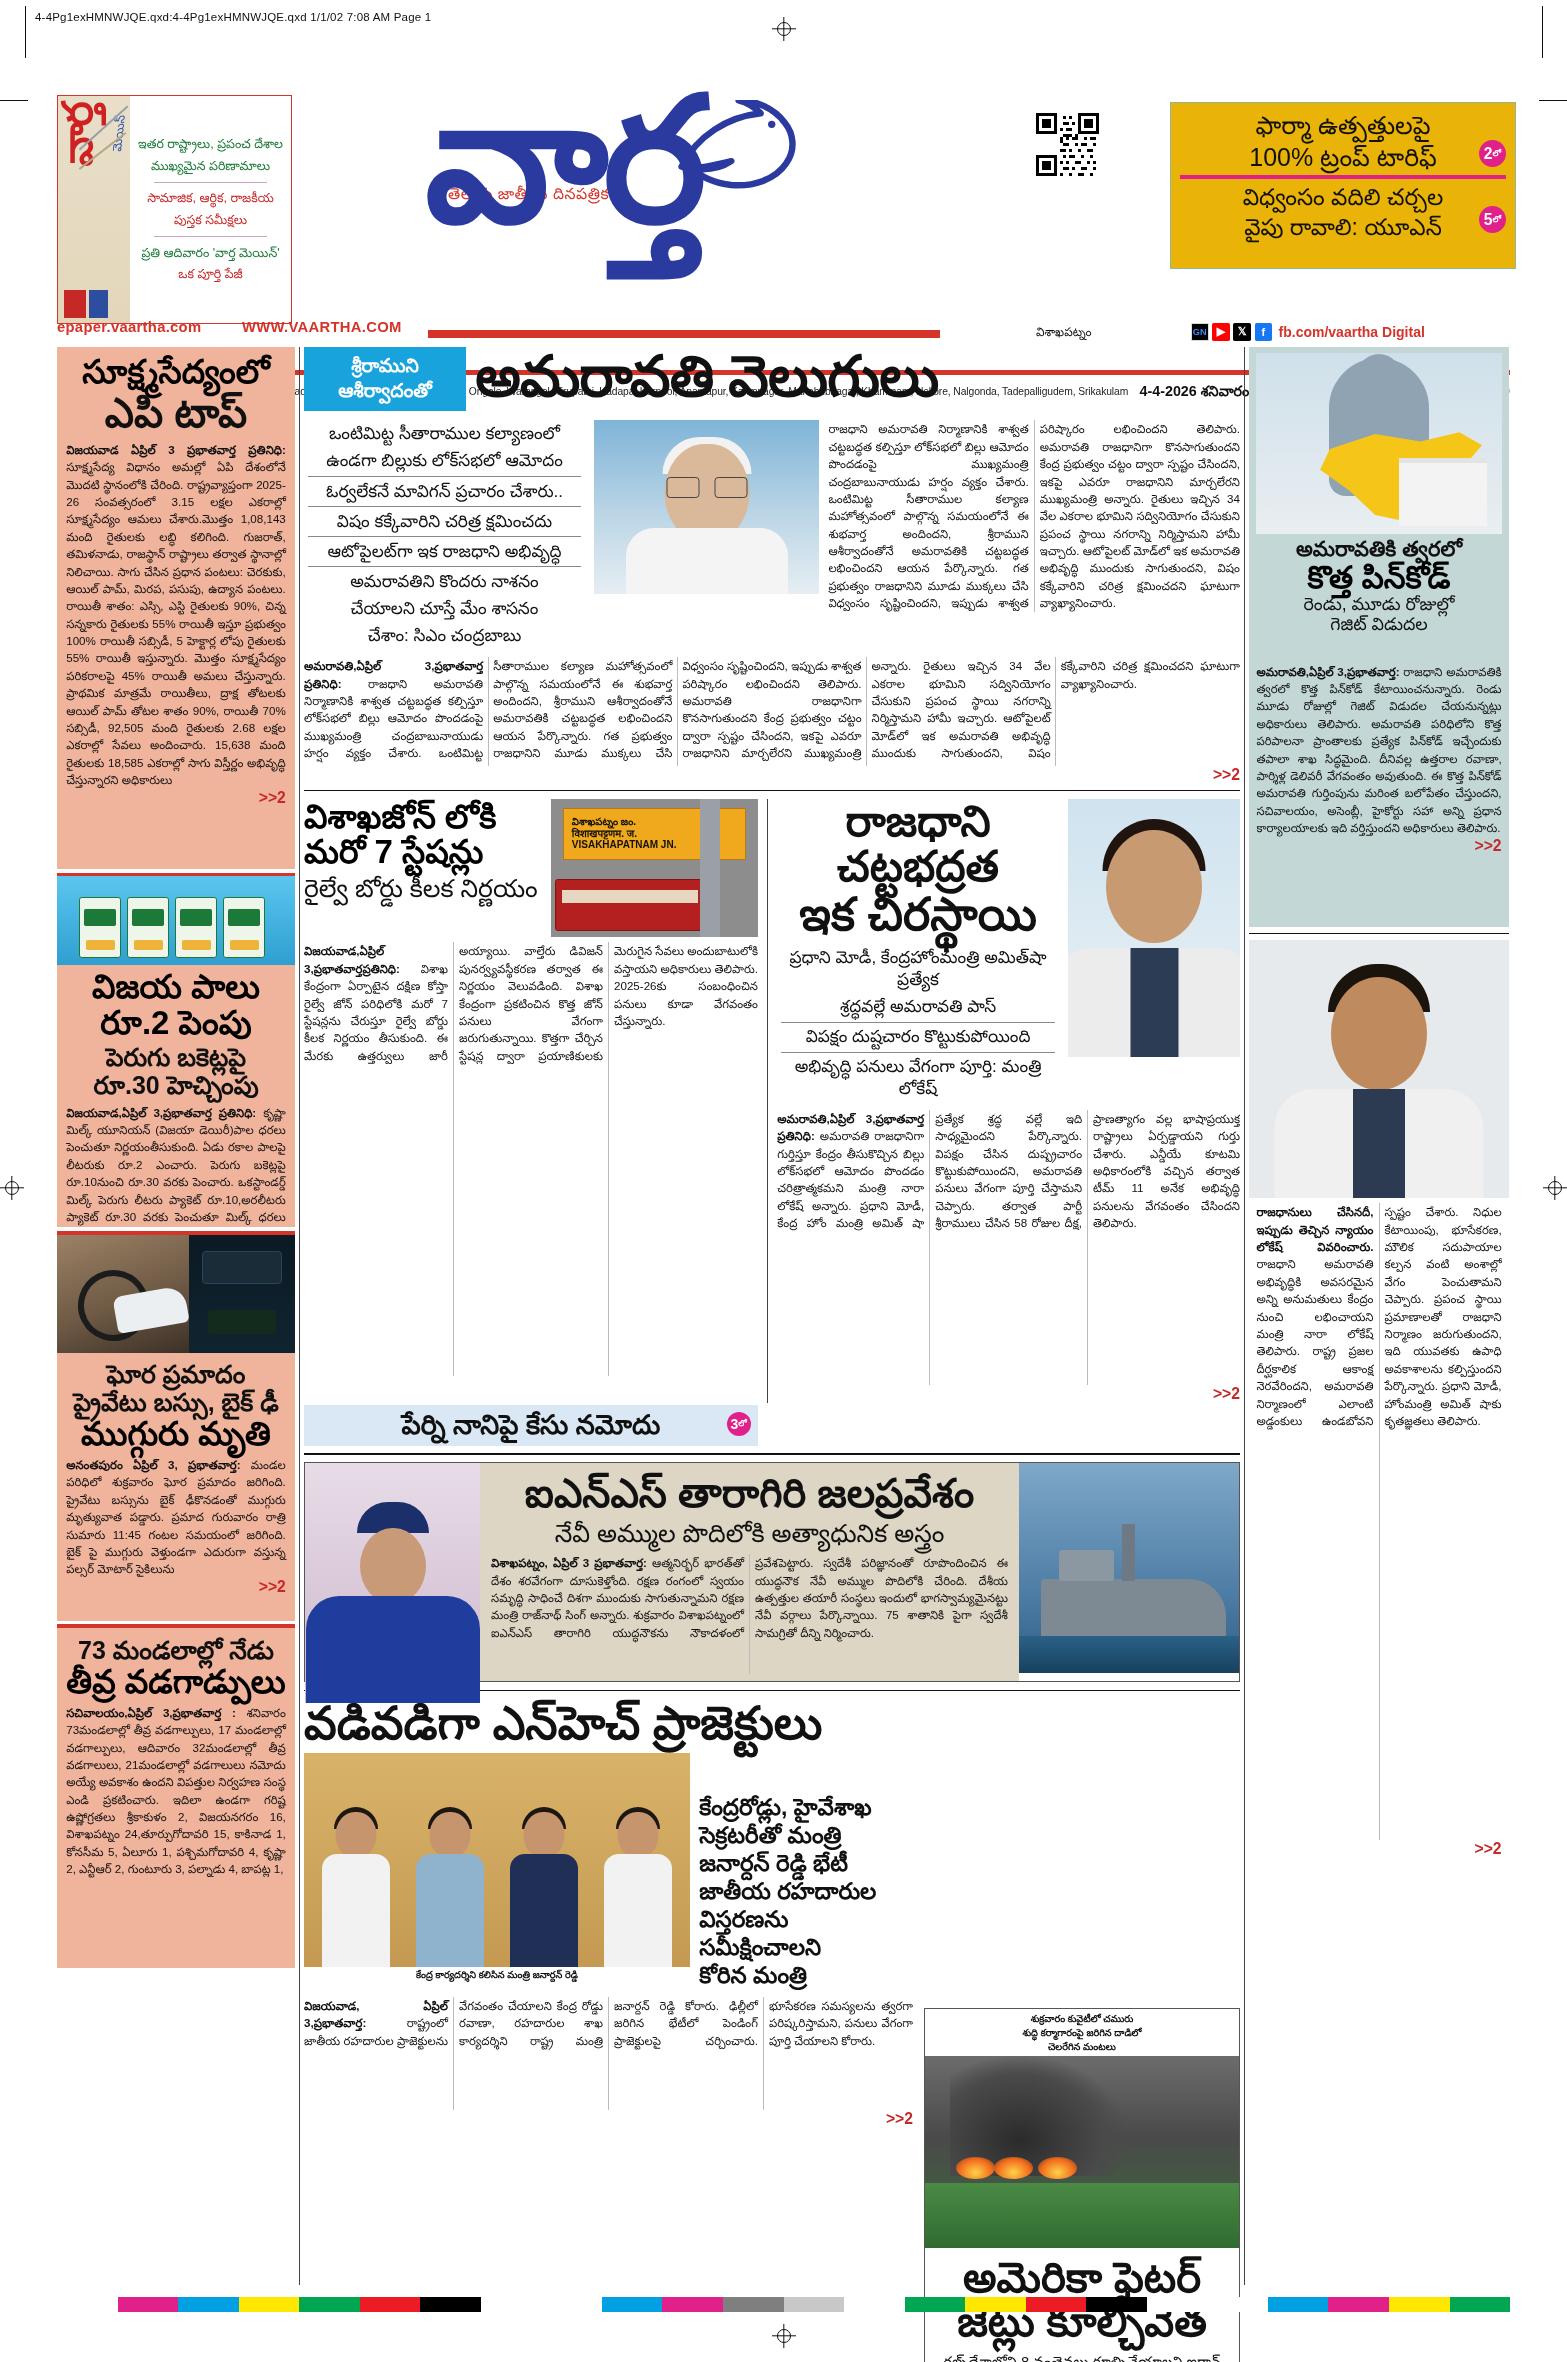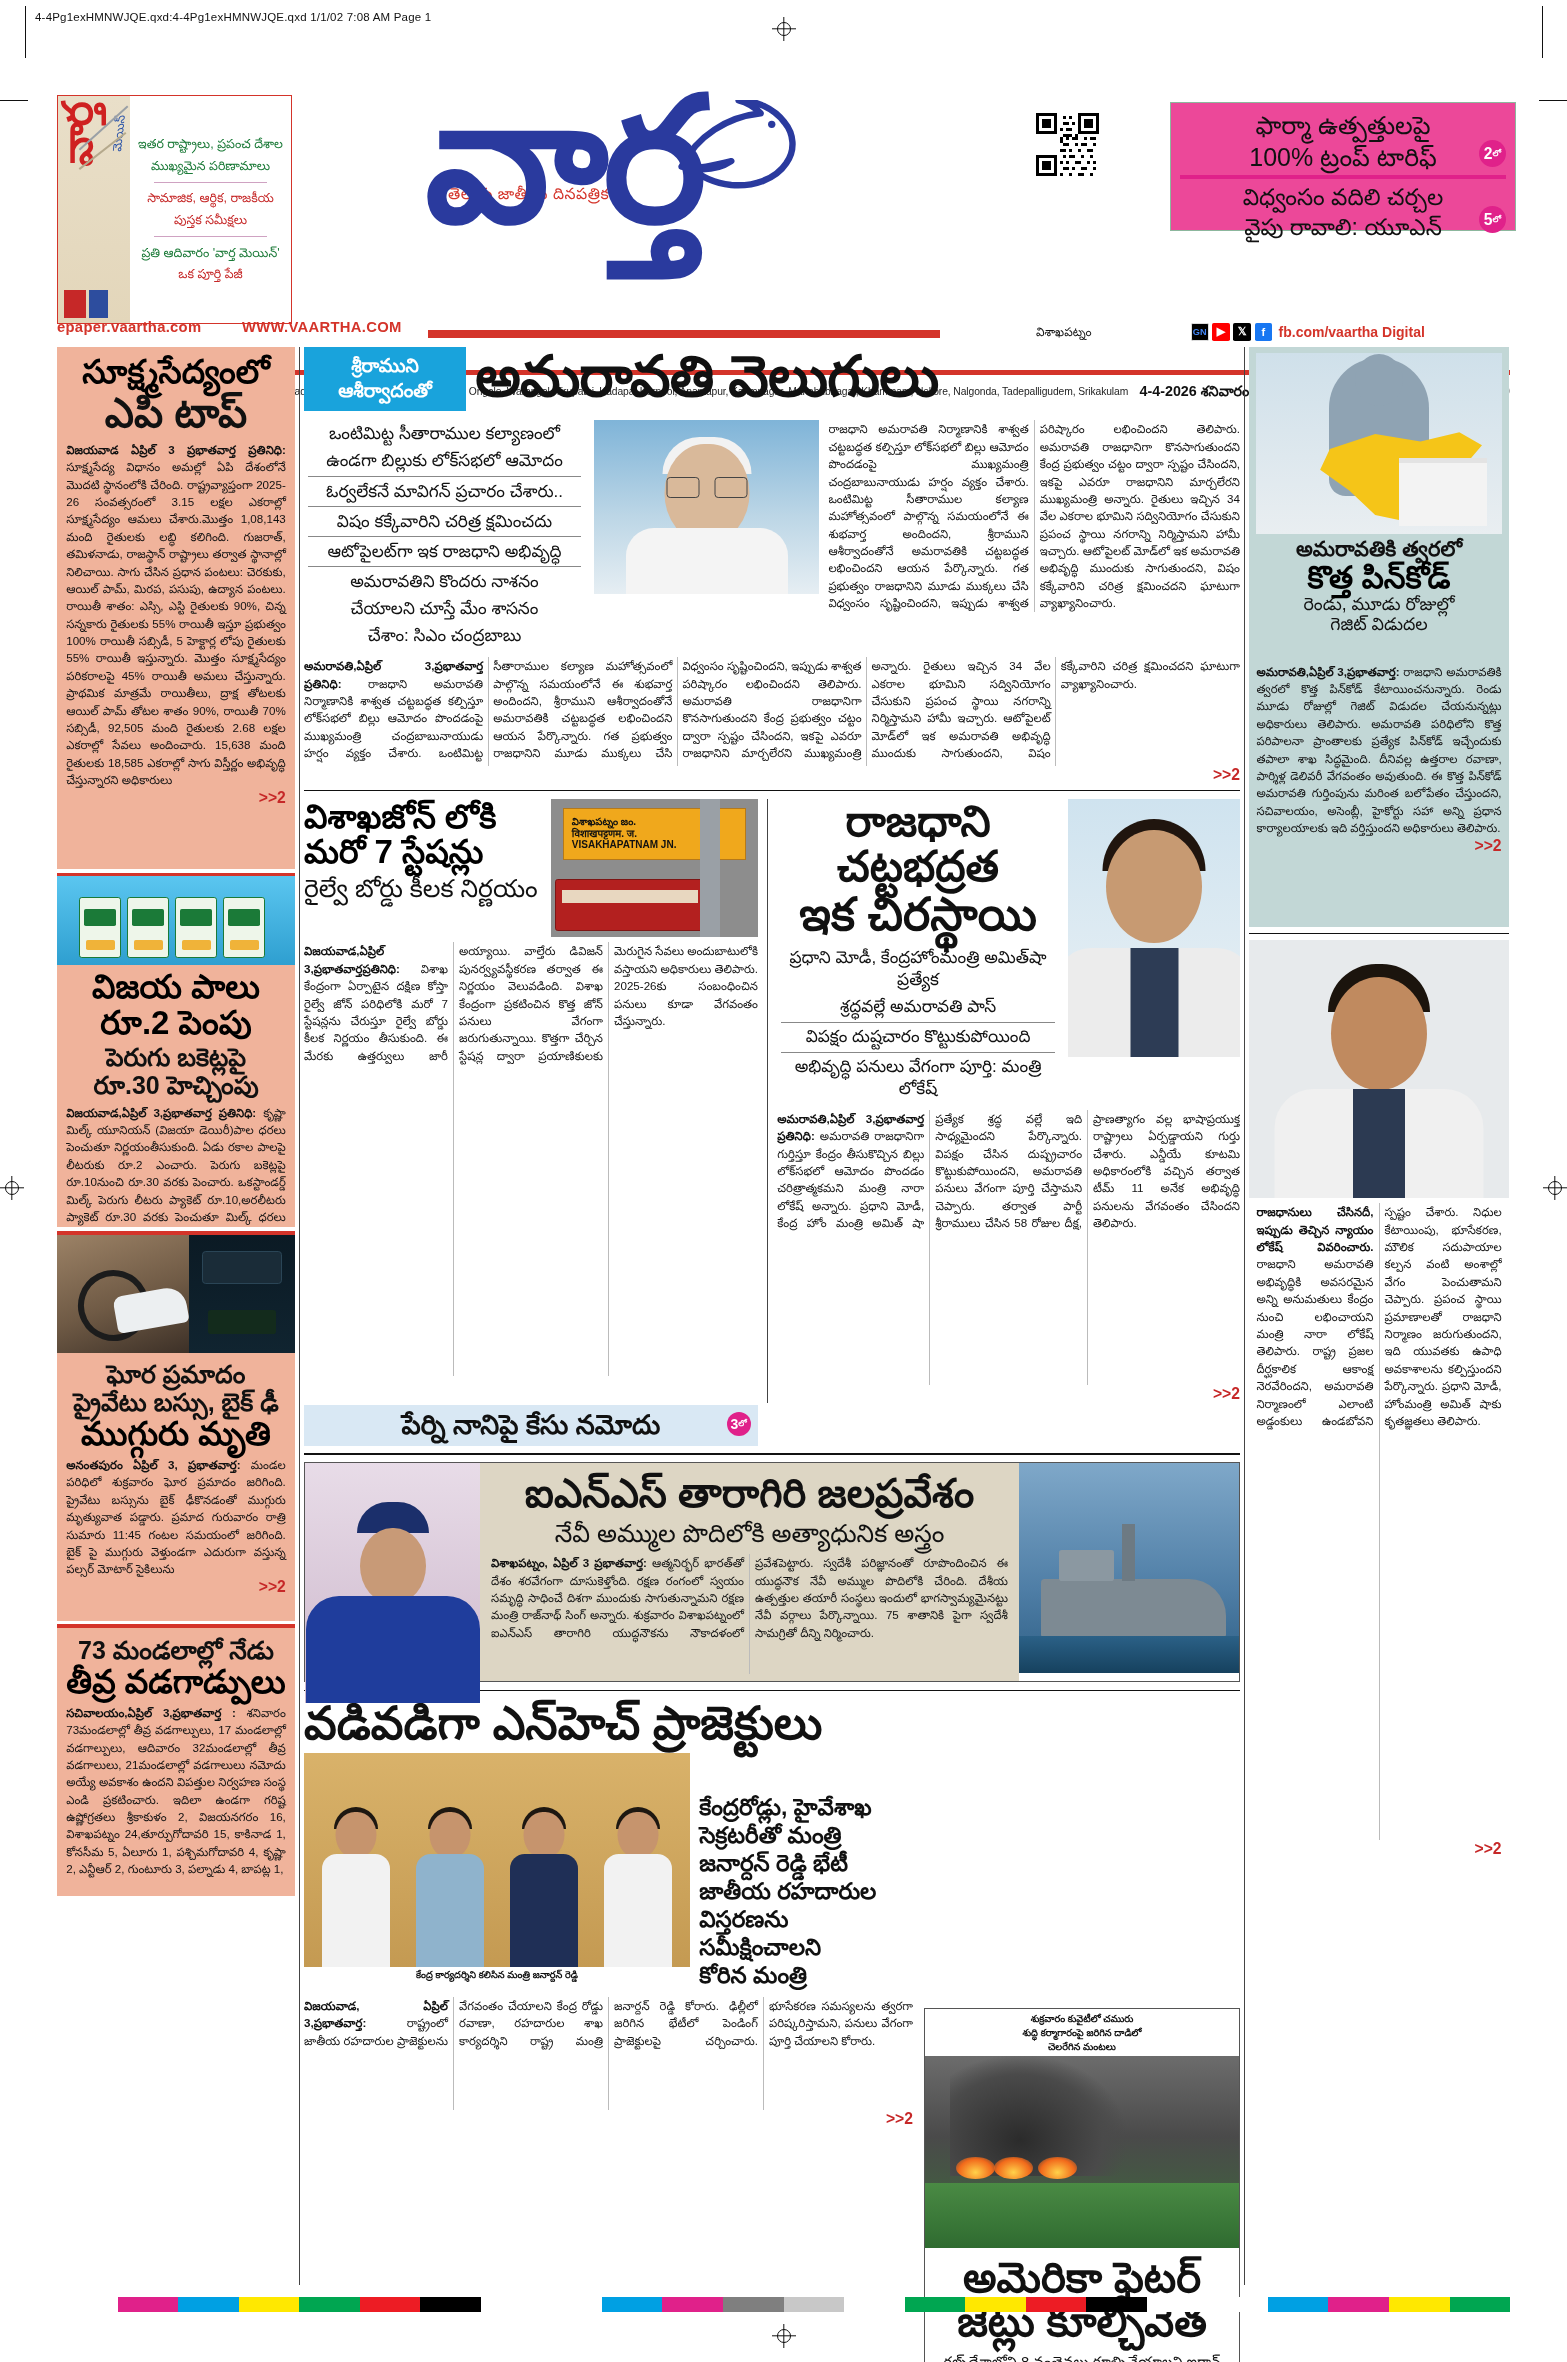--- a/index.html
+++ b/index.html
@@ -87,22 +87,22 @@
   }
   .bird{ position:absolute; left:360px; top:26px; }
   .redline{ position:absolute; left:123px; top:256px; width:512px; height:8.3px; background:#d4342a; }
   .epaper{ position:absolute; left:57px; top:254px; color:#d4342a; font-size:14.8px; font-weight:bold; letter-spacing:0.3px; }
   .wwwsite{ position:absolute; left:242px; top:254px; color:#d4342a; font-size:14.8px; font-weight:bold; letter-spacing:0.3px; }
   .city-label{ position:absolute; left:1036px; top:260px; font-size:12px; color:#111; }
 
   .qr{ position:absolute; left:1036px; top:48px; width:63px; height:63px; }
 
   .promo-right{
-    position:absolute; left:1170px; top:37px; width:346px; height:129px;
-    background:#ec4899; border:0.9px solid #8cb79d;
+    position:absolute; left:1170px; top:37px; width:346px; height:167px;
+    background:#eab308; border:0.9px solid #8cb79d;
   }
   .promo-right .row{ position:relative; padding:5.5px 11px 1.8px 11px; }
   .promo-right .t1{ font-size:25px; color:#111; text-align:center; line-height:1.28; }
   .promo-right .t2{ font-size:23px; color:#111; text-align:center; line-height:1.28; }
   .promo-divider{ position:absolute; left:9.2px; right:9.2px; top:72px; height:3.7px; background:#e0218a; }
   .pgbadge{
     position:absolute; width:27px; height:27px; border-radius:50%; background:#e0218a; color:#fff;
     font-size:15.7px; display:flex; align-items:center; justify-content:center; font-weight:bold;
   }
   .pgbadge sup{ font-size:8.3px; }
@@ -444,21 +444,21 @@
           <div class="hl-lg" style="margin-bottom:4.6px;">ముగ్గురు మృతి</div>
           <div class="body-txt">
             <span class="byline">అనంతపురం ఏప్రిల్ 3, ప్రభాతవార్త:</span>
             <span>మండల పరిధిలో శుక్రవారం ఘోర ప్రమాదం జరిగింది. ప్రైవేటు బస్సును బైక్ ఢీకొనడంతో ముగ్గురు మృత్యువాత పడ్డారు. ప్రమాద గురువారం రాత్రి సుమారు 11:45 గంటల సమయంలో జరిగింది. బైక్ పై ముగ్గురు వెళ్తుండగా ఎదురుగా వస్తున్న పల్సర్ మోటార్ సైకిలును</span>
           </div>
           <div class="jumpline"><span class="jump">&gt;&gt;2</span></div>
         </div>
       </div>
       <div class="redbar"></div>
 
-      <div class="box peach lb" style="height:268px;">
+      <div class="box peach lb" style="height:340px;">
         <div class="hl-md">73 మండలాల్లో నేడు</div>
         <div class="hl-lg" style="margin-bottom:4.6px;">తీవ్ర వడగాడ్పులు</div>
         <div class="body-txt">
           <span class="byline">సచివాలయం,ఏప్రిల్ 3,ప్రభాతవార్త :</span>
           <span>శనివారం 73మండలాల్లో తీవ్ర వడగాల్పులు, 17 మండలాల్లో వడగాల్పులు, ఆదివారం 32మండలాల్లో తీవ్ర వడగాలులు, 21మండలాల్లో వడగాలులు నమోదు అయ్యే అవకాశం ఉందని విపత్తుల నిర్వహణ సంస్థ ఎండి ప్రకటించారు. ఇదిలా ఉండగా గరిష్ట ఉష్ణోగ్రతలు శ్రీకాకుళం 2, విజయనగరం 16, విశాఖపట్నం 24,తూర్పుగోదావరి 15, కాకినాడ 1, కోనసీమ 5, ఏలూరు 1, పశ్చిమగోదావరి 4, కృష్ణా 2, ఎన్టీఆర్ 2, గుంటూరు 3, పల్నాడు 4, బాపట్ల 1,</span>
         </div>
 
       </div>
     </div>
 

